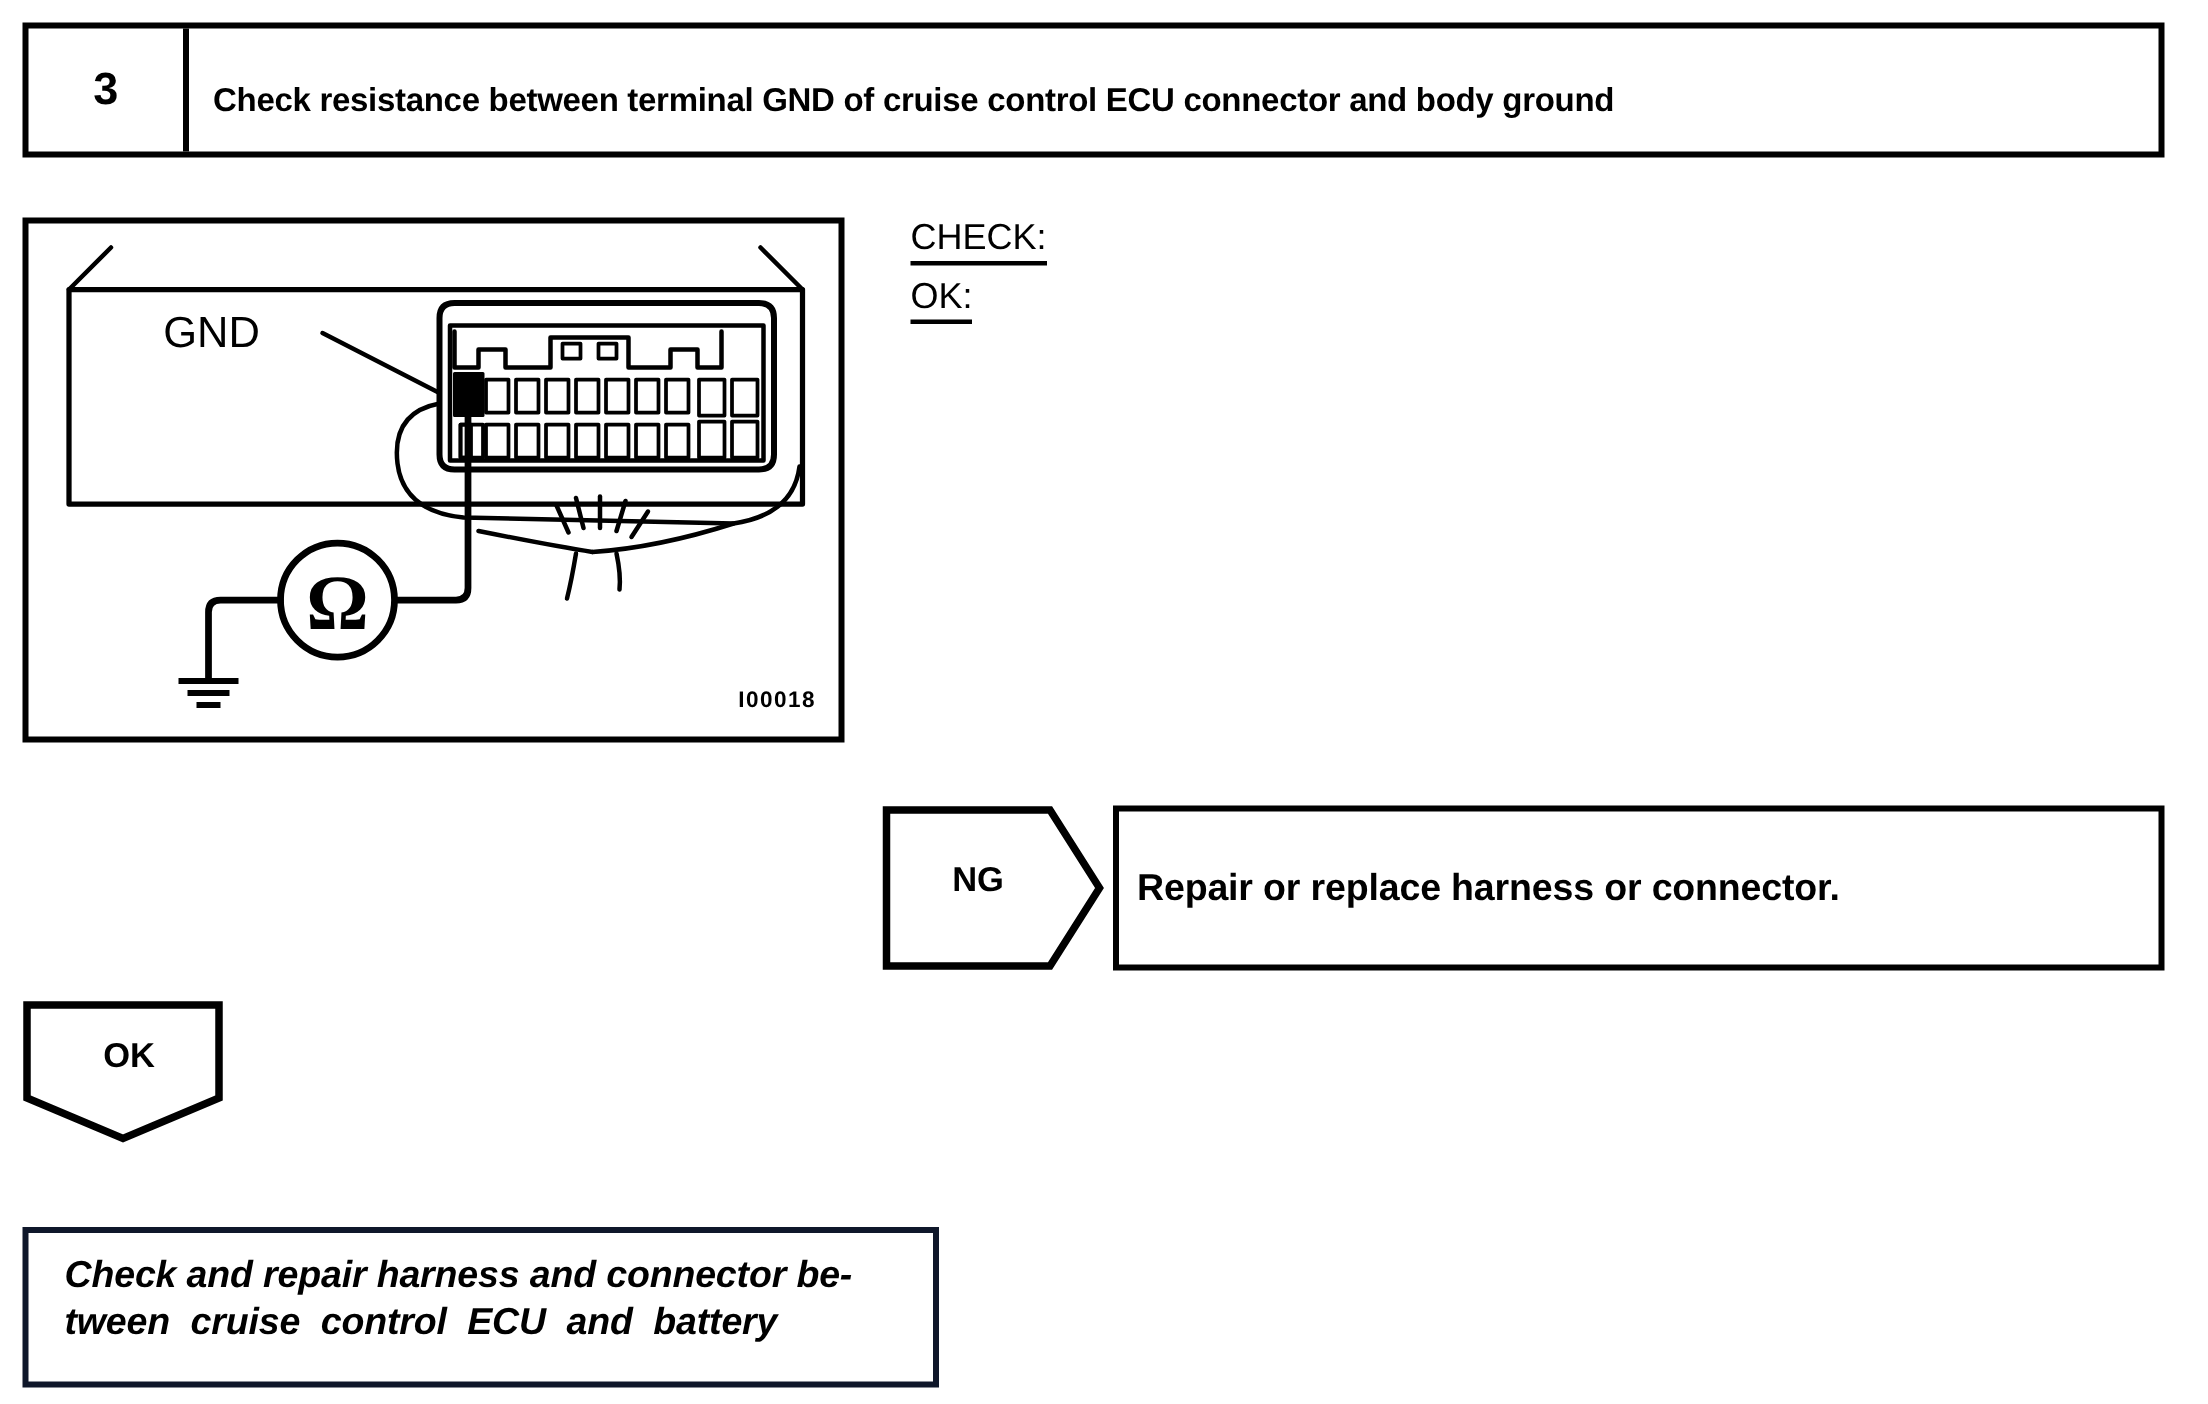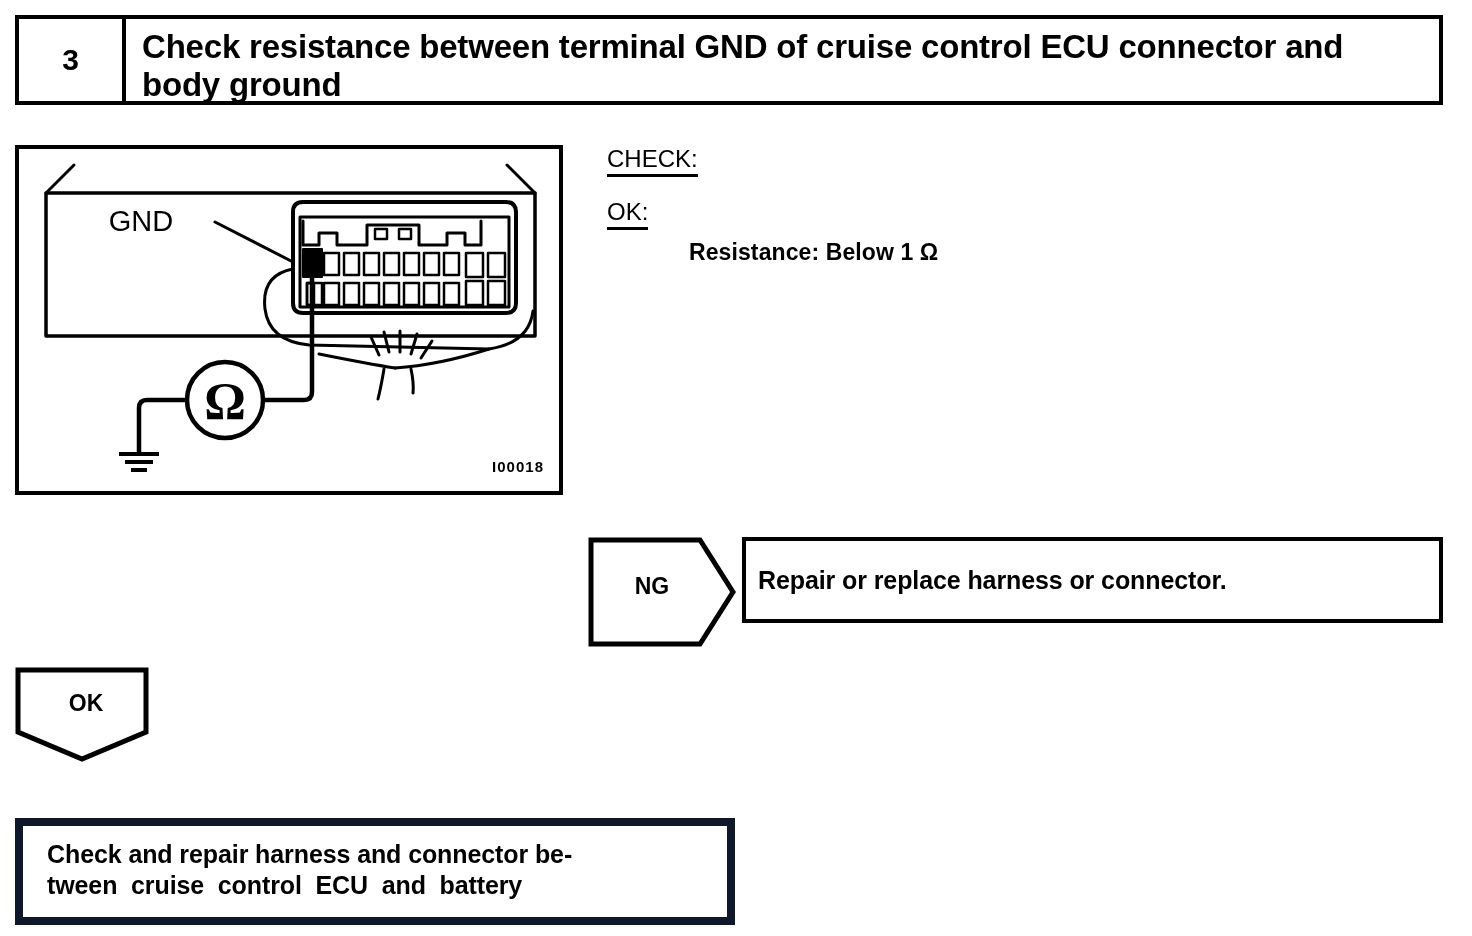--- a/index.html
+++ b/index.html
@@ -24,22 +24,23 @@
     width:103px;flex:0 0 103px;
     border-right:4px solid #000;
     display:flex;align-items:center;justify-content:center;
   }
   .step-num{font-size:30px;font-weight:bold;line-height:1;}
   .step-title-cell{
     flex:1 1 auto;display:flex;align-items:flex-start;
     padding:9px 14px 0 16px;box-sizing:border-box;
   }
   .step-title{
-    font-size:33px;font-weight:bold;line-height:1.16;
+    font-size:22px;font-weight:bold;line-height:1.16;
     letter-spacing:-0.2px;
+    margin-top:26px;
   }
 
   
   .illus-panel{
     position:absolute;left:15px;top:145px;width:548px;height:350px;
     border:4px solid #000;box-sizing:border-box;background:#fff;
   }
   .illus-svg{position:absolute;left:0;top:0;width:100%;height:100%;}
   .fig-id{
     position:absolute;right:15px;bottom:16px;
@@ -52,59 +53,60 @@
     position:absolute;left:607px;top:146px;width:860px;
   }
   .kw{
     font-size:24px;font-weight:normal;display:inline-block;
     border-bottom:3px solid #000;line-height:1.12;padding-bottom:1px;
   }
   .body-line{
     font-size:24px;line-height:1.32;font-weight:400;
     letter-spacing:-0.1px;
   }
-  .ok-kw-wrap{margin-top:22px;}
+  .ok-kw-wrap{margin-top:8px;}
   .spec{
     margin-top:9px;margin-left:82px;
     font-size:23px;font-weight:bold;letter-spacing:0.1px;
   }
 
   
   .ng-arrow{
     position:absolute;left:588px;top:537px;width:148px;height:110px;
   }
   .ng-arrow svg{display:block;width:100%;height:100%;}
   .ng-label{
     position:absolute;left:588px;top:537px;width:128px;height:99px;
     display:flex;align-items:center;justify-content:center;
     font-size:23px;font-weight:bold;pointer-events:none;
   }
   .ng-result-box{
-    position:absolute;left:742px;top:537px;width:701px;height:86px;
+    position:absolute;left:742px;top:537px;width:701px;height:110px;
     border:4px solid #000;box-sizing:border-box;
     display:flex;align-items:center;padding-left:12px;
   }
   .ng-result-text{font-size:25px;font-weight:bold;letter-spacing:-0.1px;}
 
   
   .ok-arrow{
     position:absolute;left:15px;top:667px;width:134px;height:95px;
   }
   .ok-arrow svg{display:block;width:100%;height:100%;}
   .ok-label{
     position:absolute;left:15px;top:667px;width:142px;height:72px;
     display:flex;align-items:center;justify-content:center;
     font-size:23px;font-weight:bold;pointer-events:none;
   }
 
   
   .final-box{
-    position:absolute;left:15px;top:818px;width:720px;height:107px;
-    border:8px solid #0f172a;box-sizing:border-box;
+    position:absolute;left:15px;top:818px;width:611px;height:107px;
+    border:4px solid #0f172a;box-sizing:border-box;
     padding:13px 0 0 24px;
+    font-style:italic;
   }
   .final-line{
     font-size:25px;font-weight:bold;line-height:1.22;
     letter-spacing:-0.1px;white-space:pre;
   }
 </style>
 </head>
 <body>
 
 <div class="page">
@@ -204,21 +206,20 @@
 
       <text x="122" y="82" text-anchor="middle" font-family="'Liberation Sans','DejaVu Sans',sans-serif" font-size="29" font-weight="400" fill="#000">GND</text>
     </svg>
 
     <div class="fig-id">I00018</div>
   </div>
 
   <div class="check-block">
     <div><span class="kw">CHECK:</span></div>
     <div class="ok-kw-wrap"><span class="kw">OK:</span></div>
-    <div class="spec">Resistance: Below 1 Ω</div>
   </div>
 
   <div class="ng-arrow">
     <svg viewBox="0 0 148 110" preserveAspectRatio="none">
       <path d="M 3 3 L 112 3 L 145 55 L 112 107 L 3 107 Z" fill="#fff" stroke="#000" stroke-width="5" stroke-linejoin="miter"></path>
     </svg>
   </div>
   <div class="ng-label">NG</div>
 
   <div class="ng-result-box">

